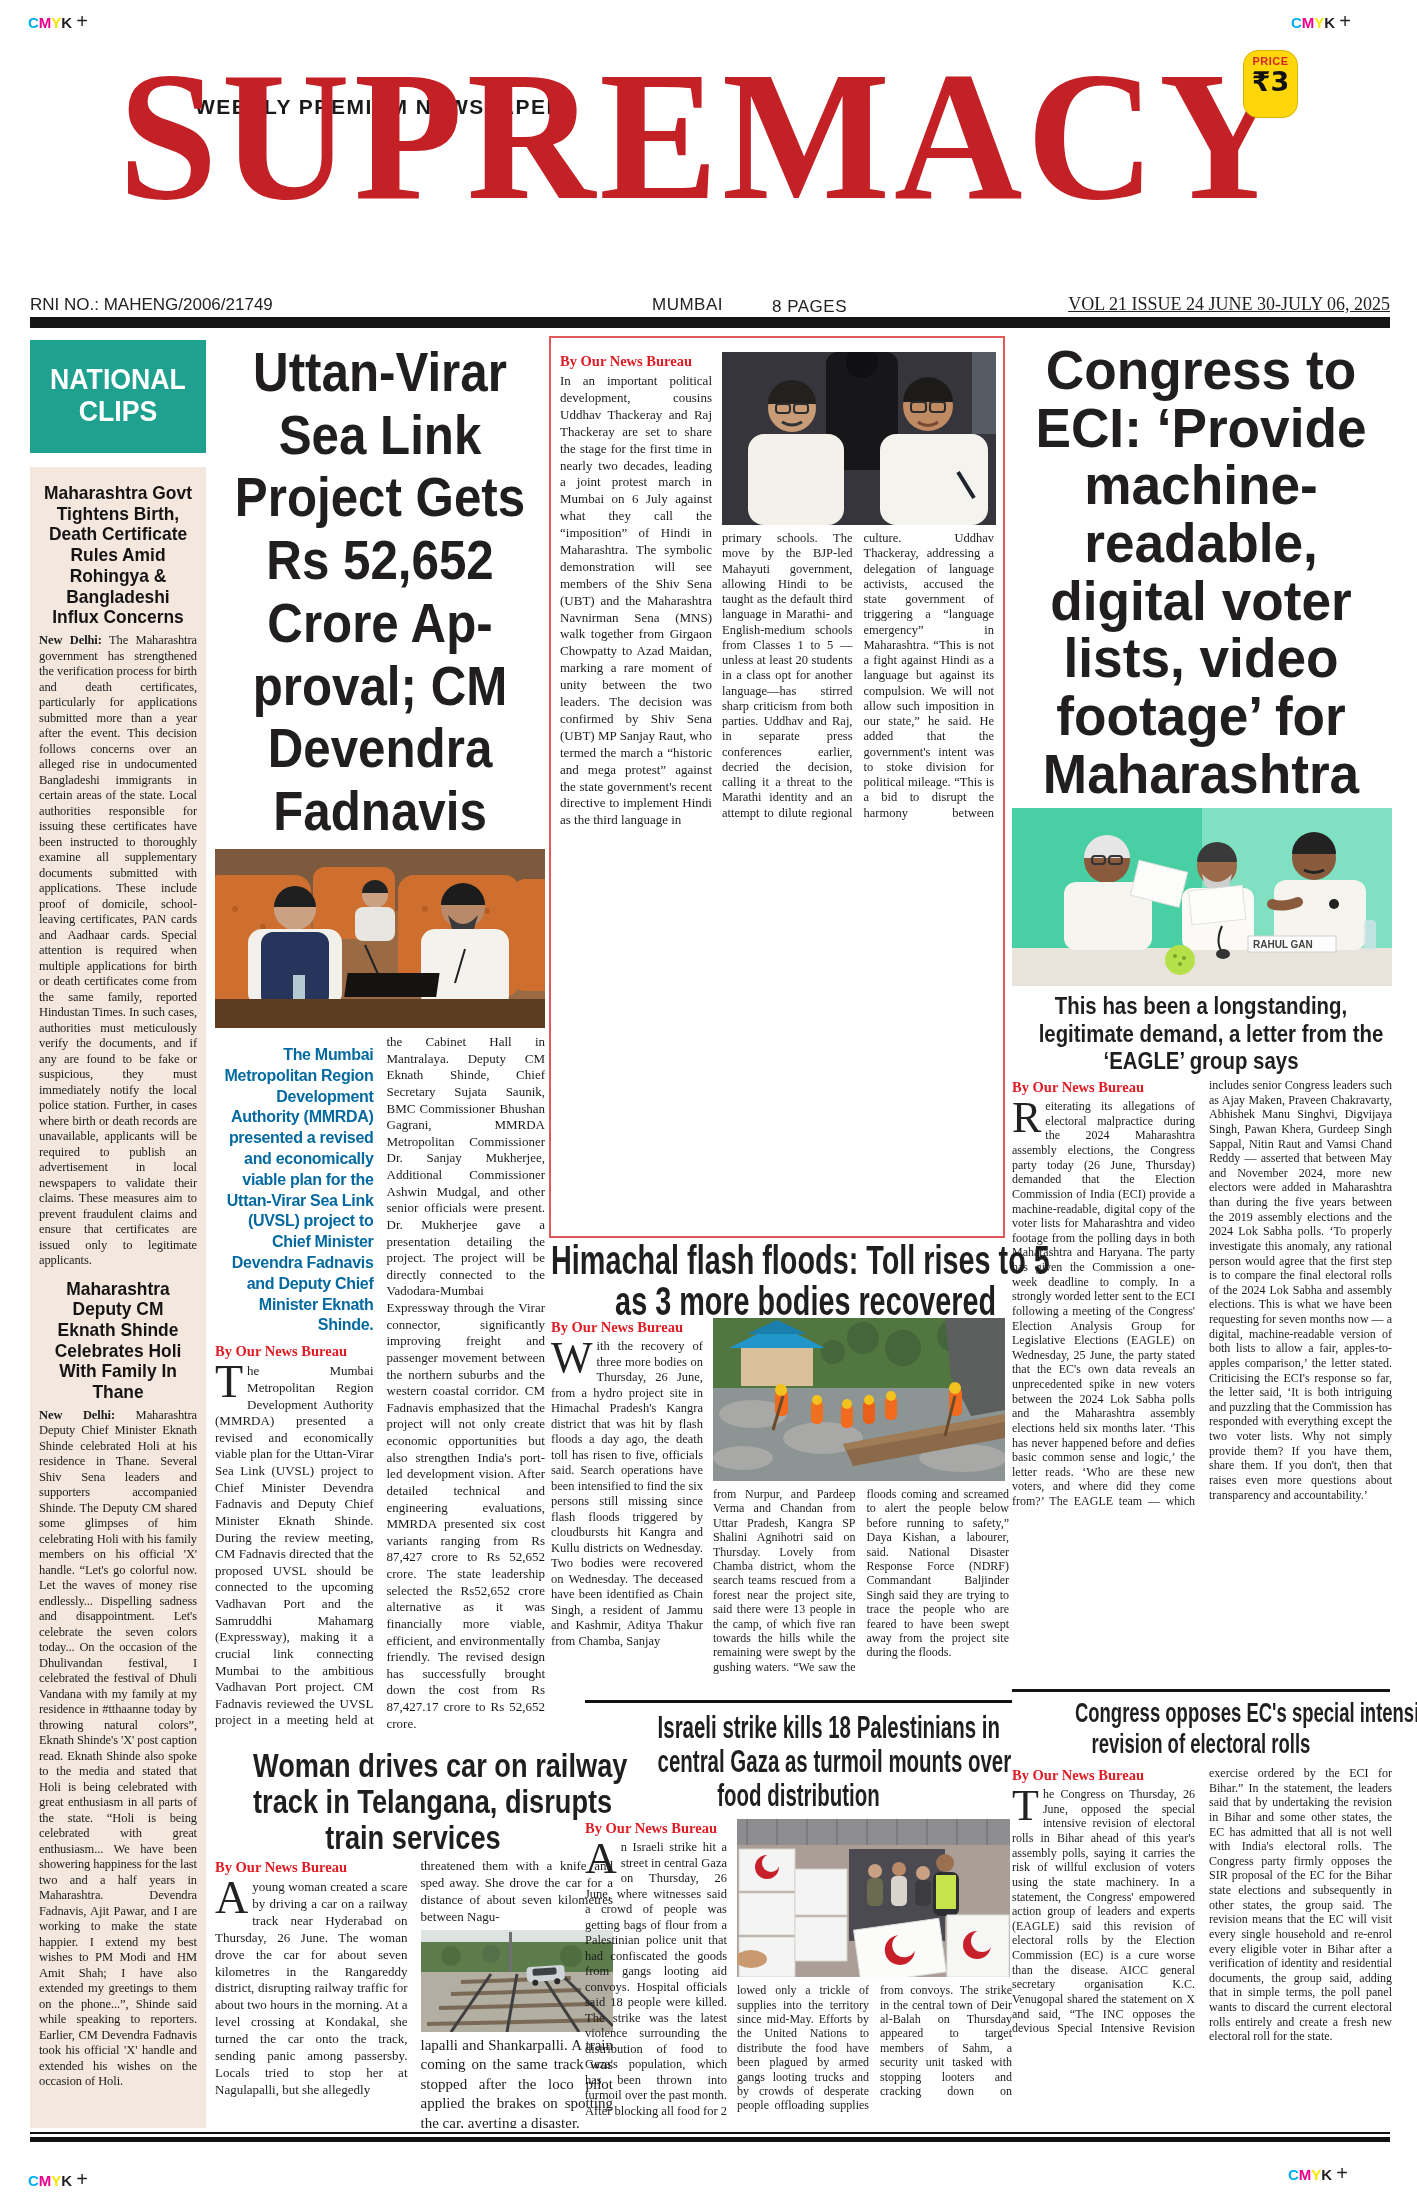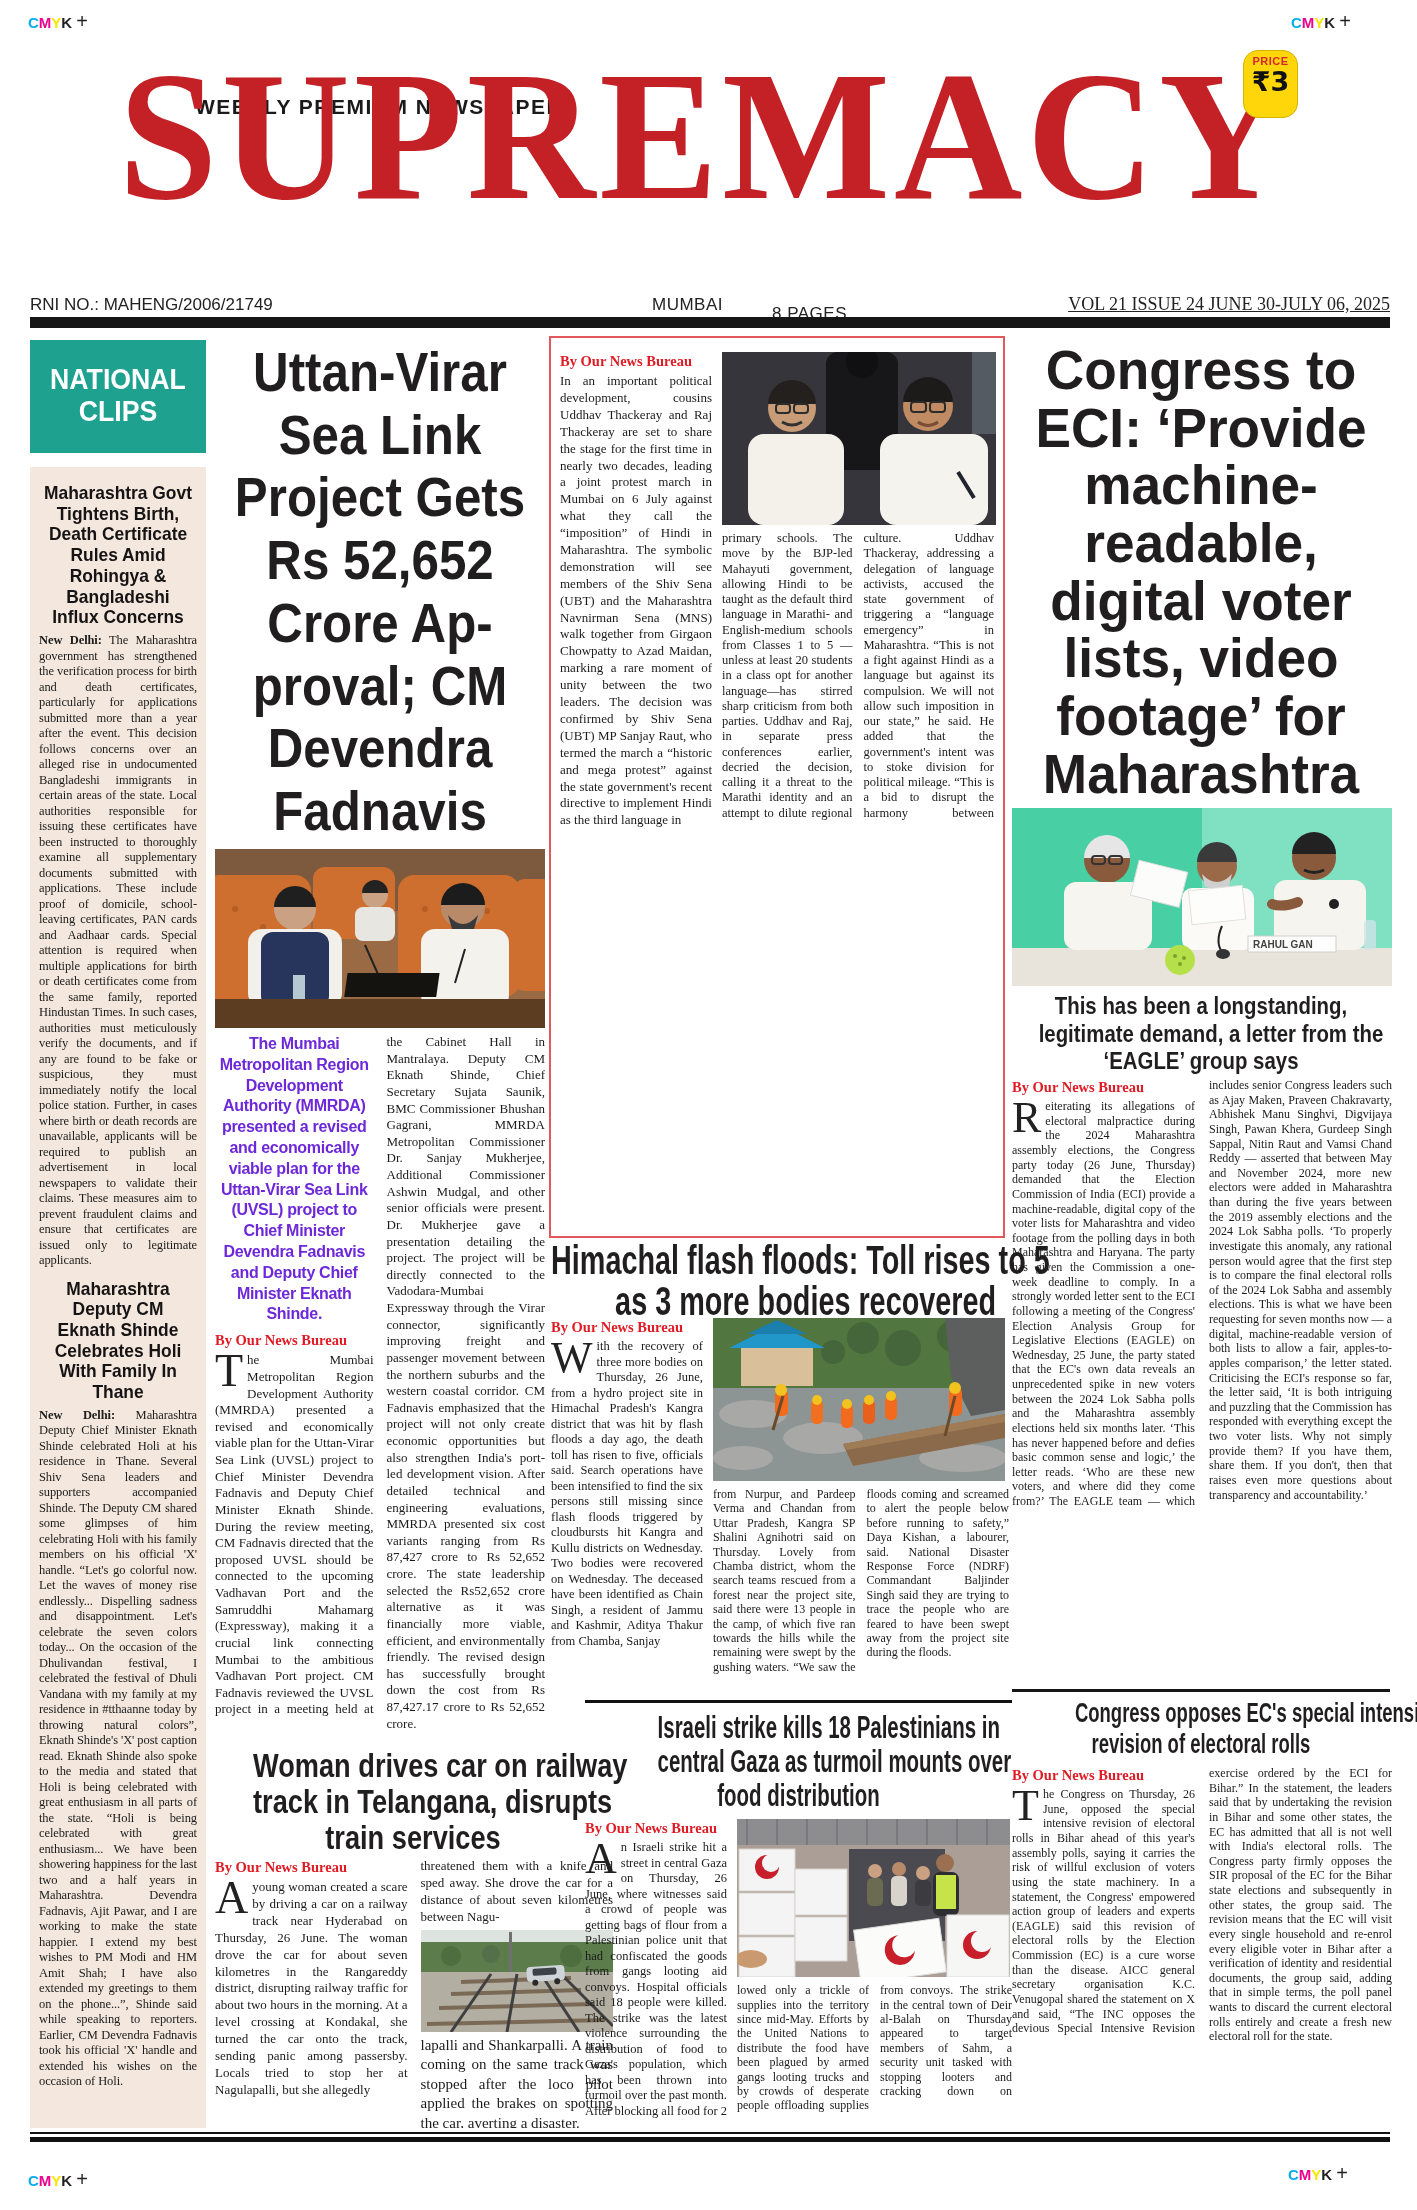--- a/index.html
+++ b/index.html
@@ -28,21 +28,21 @@
   .body{font-family:"Liberation Serif",serif;text-align:justify;color:#1b1b1b;}
   .byline{display:block;color:#e01b24;font:700 14.5px/1.25 "Liberation Serif",serif;margin:0 0 3px 0;}
   .dc{float:left;font-family:"Liberation Serif",serif;font-weight:400;color:#222;padding:1px 4px 0 0;}
   .twocol{column-count:2;column-gap:13px;}
   .lead{font-weight:700;}
   
   .tealbox{background:#1ea18f;color:#fff;text-align:center;}
   .tealbox .ln{font:700 29px/1.12 "Liberation Sans",sans-serif;transform:scaleX(.92);transform-origin:center;}
   .clip-hl{font:700 18.5px/1.12 "Liberation Sans",sans-serif;color:#19151 6;text-align:center;transform:scaleX(.94);transform-origin:center;color:#161314;margin:6px 0 5px;}
   .railbody{font-size:12.5px;line-height:1.24;letter-spacing:-.1px;}
-  .standfirst{font:700 16px/1.3 "Liberation Sans",sans-serif;text-align:center;letter-spacing:-.3px;color:#6d28d9;margin:0 0 6px;}
+  .standfirst{font:700 16px/1.3 "Liberation Sans",sans-serif;text-align:right;letter-spacing:-.3px;color:#0369a1;margin:11px 0 6px;}
   .redbox{border:2px solid #e2595c;}
   .photo{display:block;}
   .row{display:flex;}
   .ovh{overflow:hidden;}
   p{margin:0;}
 </style>
 </head>
 <body>
 
 <div id="page">
@@ -54,21 +54,21 @@
   <div class="abs masthead" style="left:70px;top:52px;width:1270px;height:168px;">
     <span class="t">SUPREMACY</span>
   </div>
   <div class="abs pricebox" style="left:1243px;top:50px;width:53px;height:62px;border-radius:15px;">
     <div class="pl">PRICE</div>
     <div class="pv">₹3</div>
   </div>
 
   <div class="abs infobar" style="left:30px;top:295px;">RNI NO.: MAHENG/2006/21749</div>
   <div class="abs infobar" style="left:652px;top:295px;letter-spacing:.5px;">MUMBAI</div>
-  <div class="abs infobar" style="left:772px;top:304px;letter-spacing:.5px;">8 PAGES</div>
+  <div class="abs infobar" style="left:772px;top:297px;letter-spacing:.5px;">8 PAGES</div>
   <div class="abs infobar ser" style="left:1040px;top:294px;width:350px;text-align:right;">VOL 21   ISSUE 24  JUNE 30-JULY 06, 2025</div>
   <div class="abs rule" style="left:30px;top:317px;width:1360px;height:11px;"></div>
 
   <div class="abs tealbox" style="left:30px;top:340px;width:176px;height:113px;padding-top:23px;box-sizing:border-box;">
     <div class="ln">NATIONAL</div>
     <div class="ln">CLIPS</div>
   </div>
   <div class="abs ovh" style="left:30px;top:467px;width:176px;height:1661px;background:#f4e8de;padding:10px 9px;box-sizing:border-box;">
     <div class="clip-hl">Maharashtra Govt Tightens Birth, Death Certificate Rules Amid Rohingya &amp; Bangladeshi Influx Concerns</div>
     <p class="body railbody"><span class="lead">New Delhi:</span><span> The Maharashtra government has strengthened the verification process for birth and death certificates, particularly for applications submitted more than a year after the event. This decision follows concerns over an alleged rise in undocumented Bangladeshi immigrants in certain areas of the state. Local authorities responsible for issuing these certificates have been instructed to thoroughly examine all supplementary documents submitted with applications. These include proof of domicile, school-leaving certificates, PAN cards and Aadhaar cards. Special attention is required when multiple applications for birth or death certificates come from the same family, reported Hindustan Times. In such cases, authorities must meticulously verify the documents, and if any are found to be fake or suspicious, they must immediately notify the local police station. Further, in cases where birth or death records are unavailable, applicants will be required to publish an advertisement in local newspapers to validate their claims. These measures aim to prevent fraudulent claims and ensure that certificates are issued only to legitimate applicants.</span></p>

